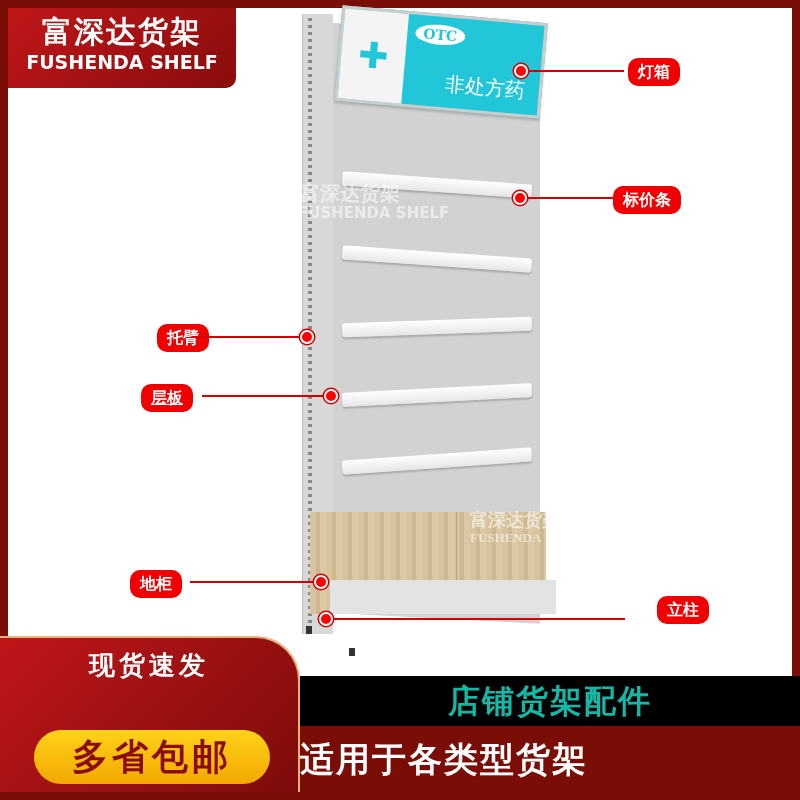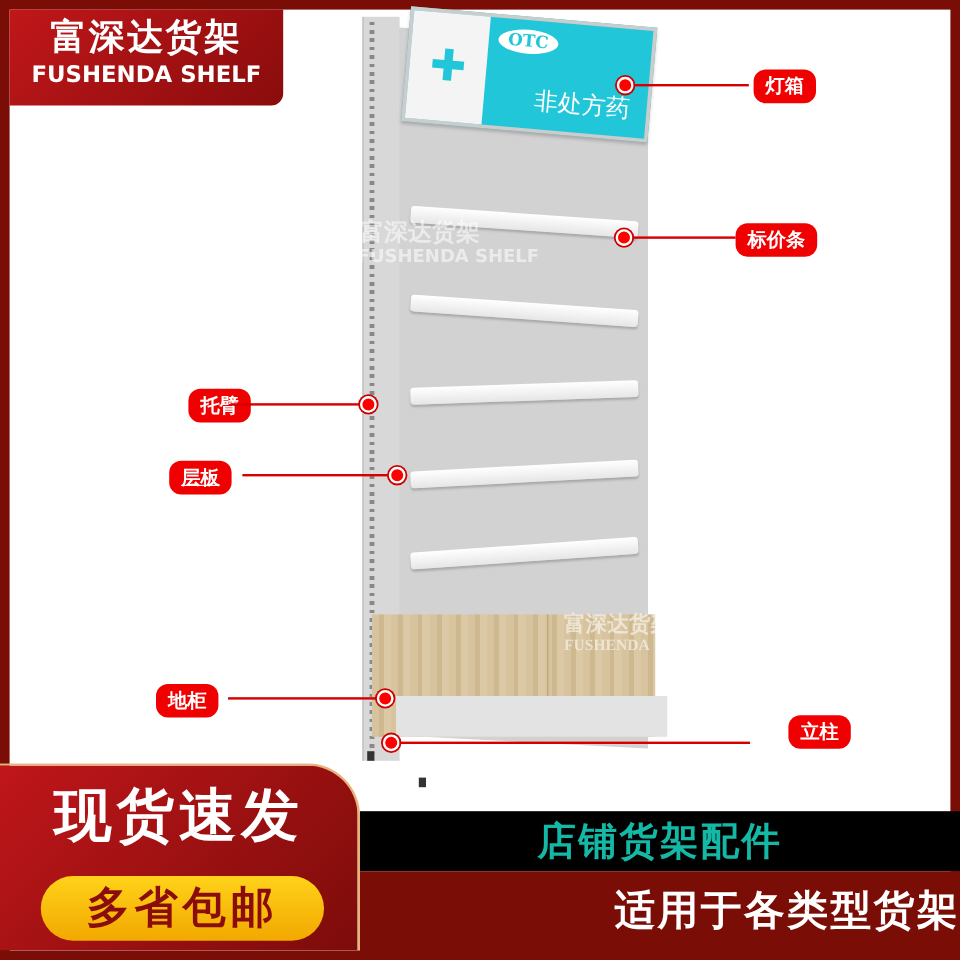--- a/index.html
+++ b/index.html
@@ -22,24 +22,24 @@
   .cabinet .door{position:absolute;top:0;left:146px;width:1px;height:102px;background:#b7a27a;}
   .kick{position:absolute;left:320px;top:580px;width:226px;height:34px;background:#e3e3e3;}
   .foot{position:absolute;width:6px;height:8px;background:#333;}
   .wm{position:absolute;color:rgba(255,255,255,.55);font-weight:bold;}
   
   .tag{position:absolute;background:#f00000;color:#fff;font-weight:bold;font-size:16px;border-radius:10px;padding:4px 10px;line-height:20px;}
   .line{position:absolute;height:2px;background:#d60000;}
   .dot{position:absolute;width:10px;height:10px;border-radius:50%;background:#f00;border:2px solid #fff;box-shadow:0 0 0 1.5px #c00;}
   
   .promo{position:absolute;left:0;top:636px;width:300px;height:156px;background:linear-gradient(135deg,#c0161a,#7c0c0a);border-radius:0 44px 0 0;border:2px solid #e9b27c;border-left:none;border-bottom:none;box-sizing:border-box;}
-  .promo-title{position:absolute;left:0;right:0;top:10px;text-align:center;color:#fff;font-size:48px;font-weight:bold;letter-spacing:4px;}
+  .promo-title{position:absolute;left:0;right:0;top:10px;text-align:center;color:#fff;font-size:26px;font-weight:bold;letter-spacing:4px;}
   .promo-pill{position:absolute;left:34px;top:92px;width:236px;height:54px;border-radius:27px;background:linear-gradient(#ffd21a,#f2a800);text-align:center;line-height:54px;color:#8a0c0c;font-size:36px;font-weight:bold;letter-spacing:4px;}
   .bar-black{position:absolute;left:300px;top:676px;width:500px;height:50px;background:#000;color:#14b8a6;text-align:center;line-height:50px;font-size:32px;font-weight:bold;letter-spacing:2px;}
-  .bar-red{position:absolute;left:300px;top:726px;width:500px;height:74px;background:#7a0e06;color:#fff;text-align:right;line-height:66px;font-size:34px;font-weight:bold;letter-spacing:2px;}
+  .bar-red{position:absolute;left:300px;top:726px;width:500px;height:74px;background:#7a0e06;color:#fff;text-align:left;line-height:66px;font-size:34px;font-weight:bold;letter-spacing:2px;}
 </style>
 </head>
 <body>
 
 <div class="canvas">
   <div class="brand">
     <div class="brand-cn">富深达货架</div>
     <div class="brand-en">FUSHENDA SHELF</div>
   </div>
 </div>

